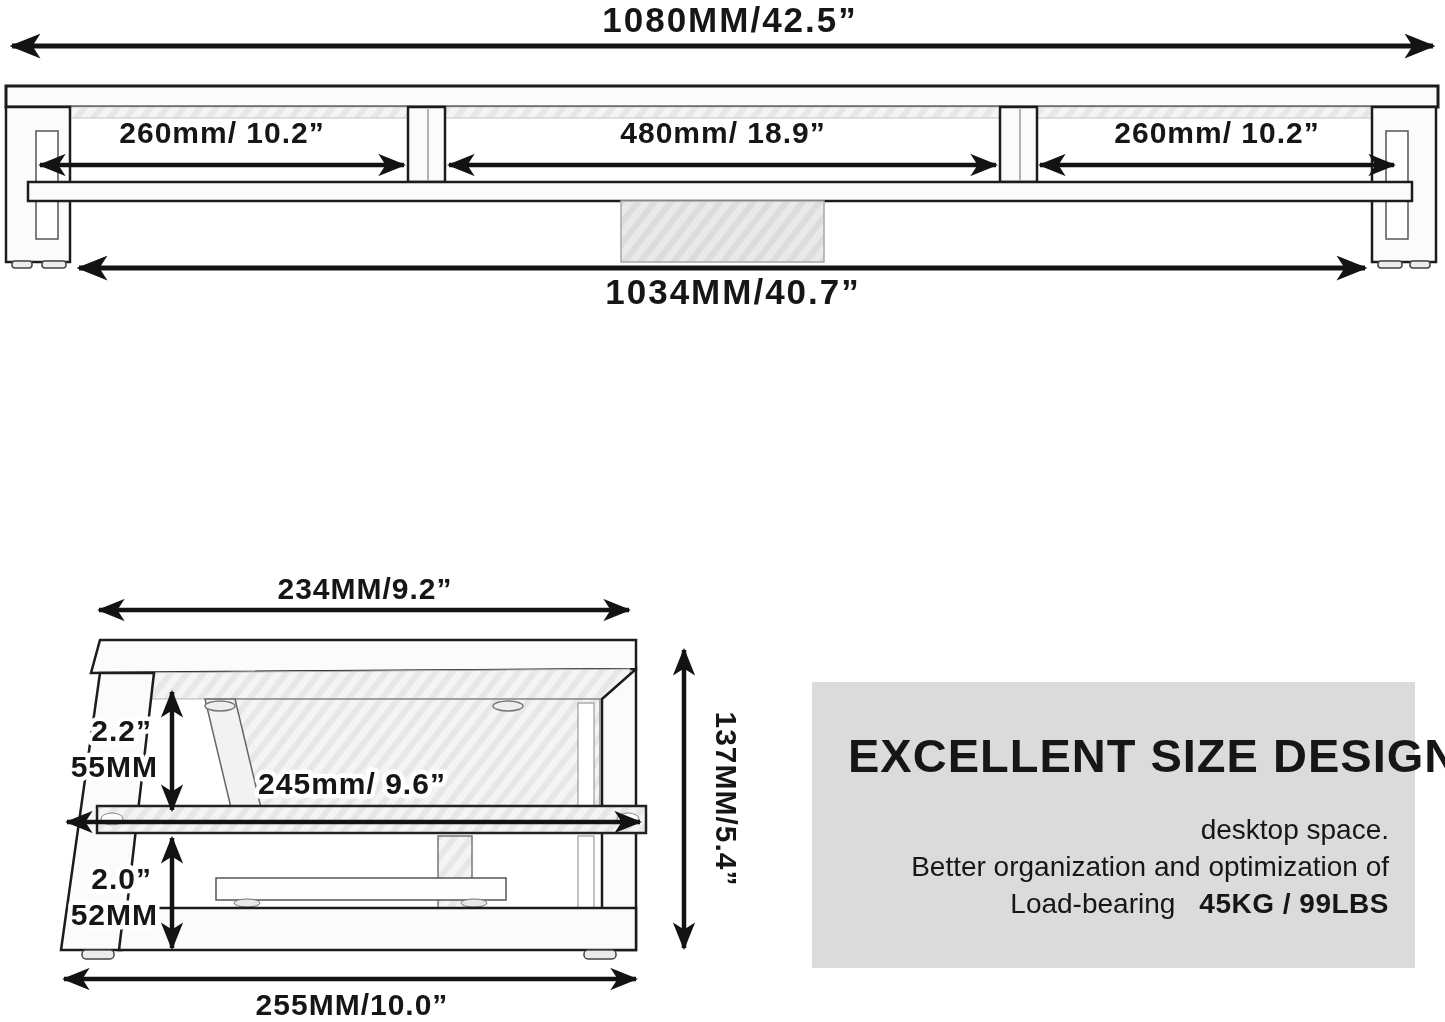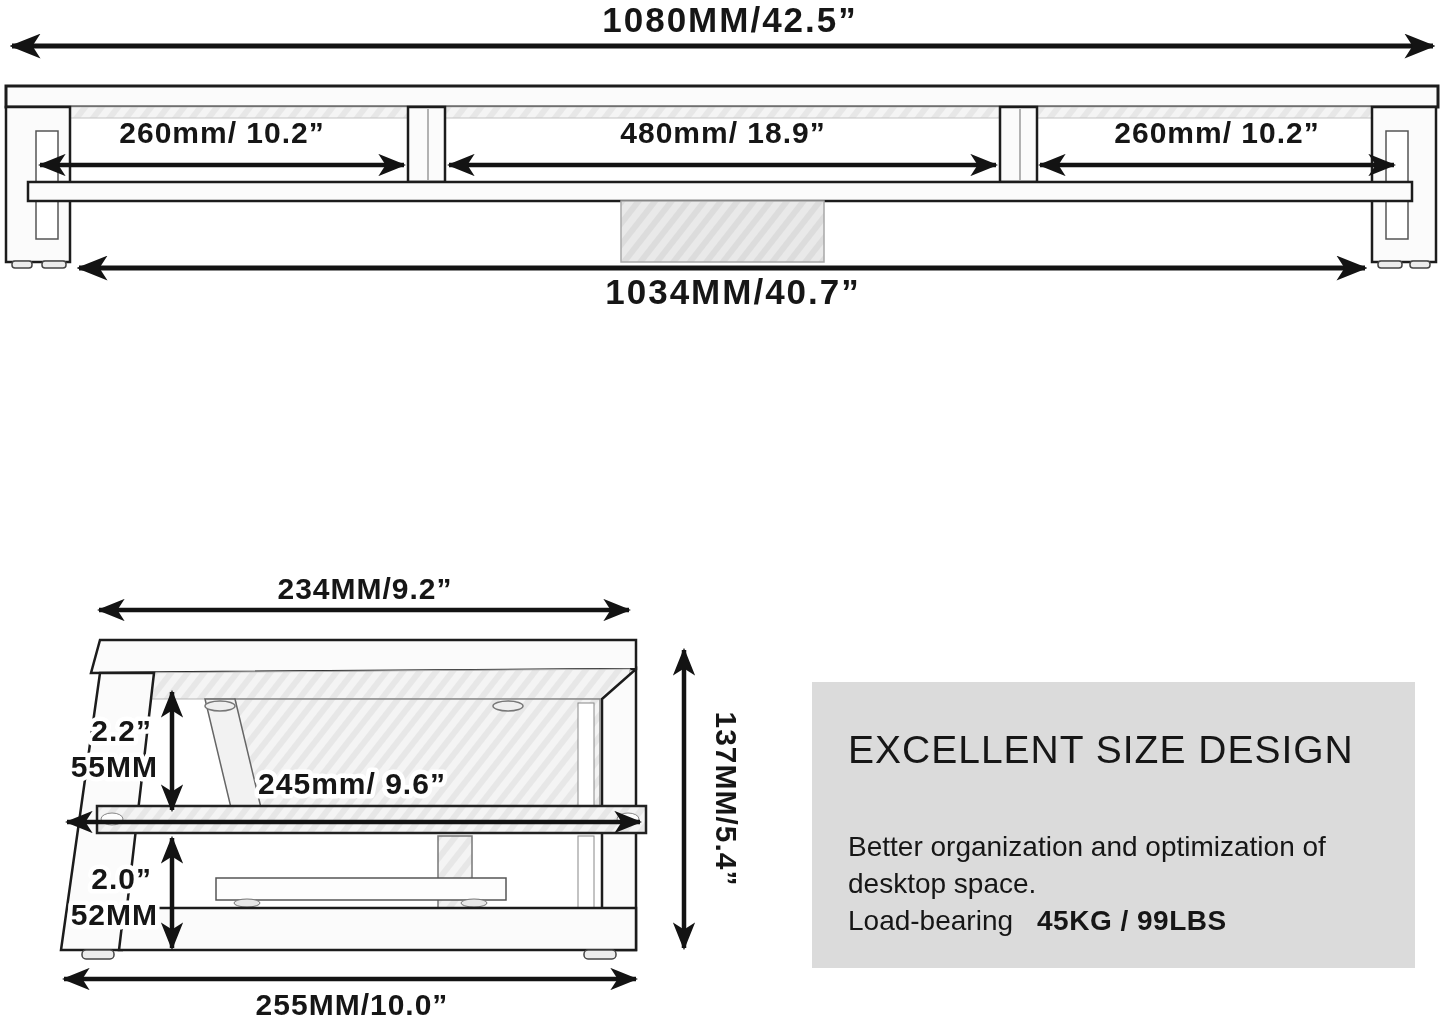--- a/index.html
+++ b/index.html
@@ -1,34 +1,34 @@
 <!DOCTYPE html>
 <html><head>
 <meta charset="utf-8">
 <style>
   html,body{margin:0;padding:0;background:#fff;}
   .canvas{position:relative;width:1445px;height:1022px;background:#ffffff;overflow:hidden;
-          font-family:"Liberation Sans",sans-serif;}
+          font-family:"Liberation Sans",sans-serif;text-align:right;}
   .diagram-svg{position:absolute;left:0;top:0;}
 
   
   .dim{font-family:"Liberation Sans",sans-serif;font-weight:700;font-size:30px;
        fill:#161616;letter-spacing:1px;}
   .dim-lg{font-size:35px;letter-spacing:2px;}
   .halo{paint-order:stroke;stroke:#ffffff;stroke-width:9px;stroke-linejoin:round;}
   .panel{fill:#fbfbfb;stroke:#1c1c1c;}
   .foot{fill:#ececec;stroke:#444;stroke-width:1.5;}
   .arr{stroke:#131313;stroke-width:4.5;}
   .arr-lg{stroke-width:5;}
   .thin{stroke:#9a9a9a;stroke-width:1.5;fill:none;}
 
   
   .info-box{position:absolute;left:812px;top:682px;width:603px;height:286px;
             background:#dbdbdb;box-sizing:border-box;padding:46px 26px 0 36px;color:#161616;}
-  .info-title{font-weight:400;font-size:39px;letter-spacing:1px;margin-bottom:56px;white-space:nowrap;}
+  .info-title{font-weight:700;font-size:47px;letter-spacing:1px;margin-bottom:28px;white-space:nowrap;}
   .info-body{font-weight:400;font-size:28px;line-height:37px;white-space:nowrap;}
   .load-value{font-weight:700;margin-left:24px;letter-spacing:.5px;}
 </style>
 </head>
 <body>
 
 <div class="canvas">
 
   <svg class="diagram-svg" width="1445" height="1022" viewBox="0 0 1445 1022">
     <defs>
@@ -129,20 +129,20 @@
       <line class="arr" x1="684" y1="650" x2="684" y2="948" marker-start="url(#ah)" marker-end="url(#ah)"></line>
       <text class="dim" transform="translate(716,799) rotate(90)" text-anchor="middle">137MM/5.4”</text>
 
       <line class="arr" x1="64" y1="979" x2="636" y2="979" marker-start="url(#ah)" marker-end="url(#ah)"></line>
       <text class="dim" x="352" y="1015" text-anchor="middle">255MM/10.0”</text>
     </g>
   </svg>
 
   <div class="info-box">
     <div class="info-title">EXCELLENT SIZE DESIGN</div>
+    <div class="info-body">desktop space.</div>
     <div class="info-body">Better organization and optimization of</div>
-    <div class="info-body">desktop space.</div>
     <div class="info-body">
       <span>Load-bearing</span><strong class="load-value">45KG / 99LBS</strong>
     </div>
   </div>
 
 </div>
 
 </body></html>

